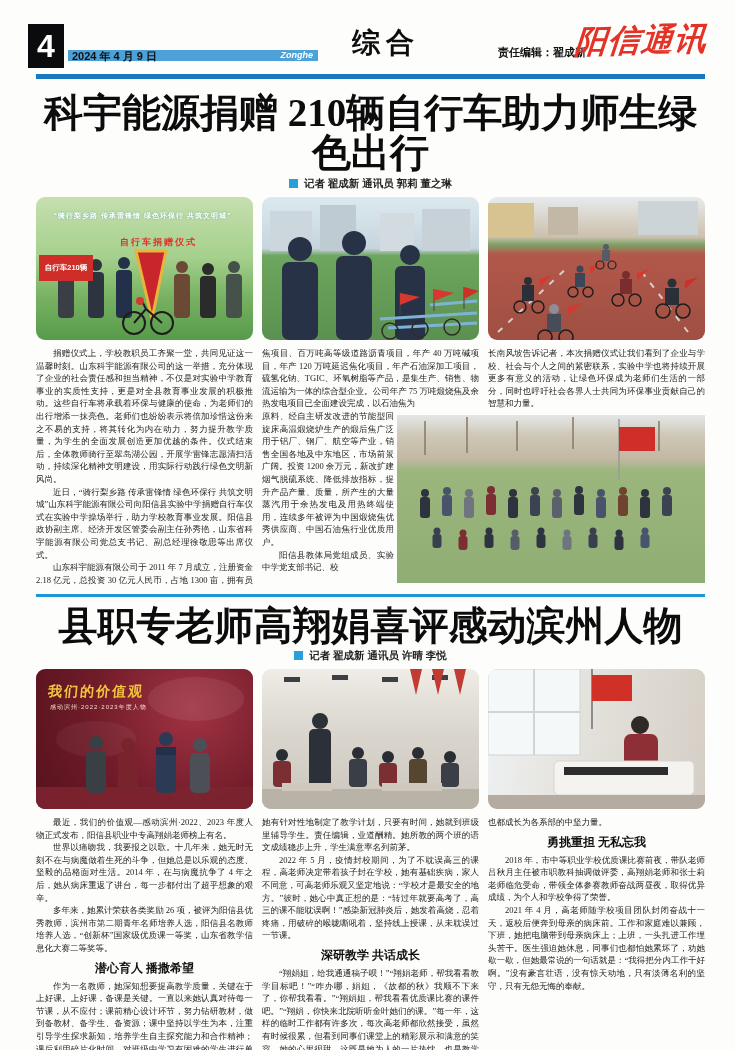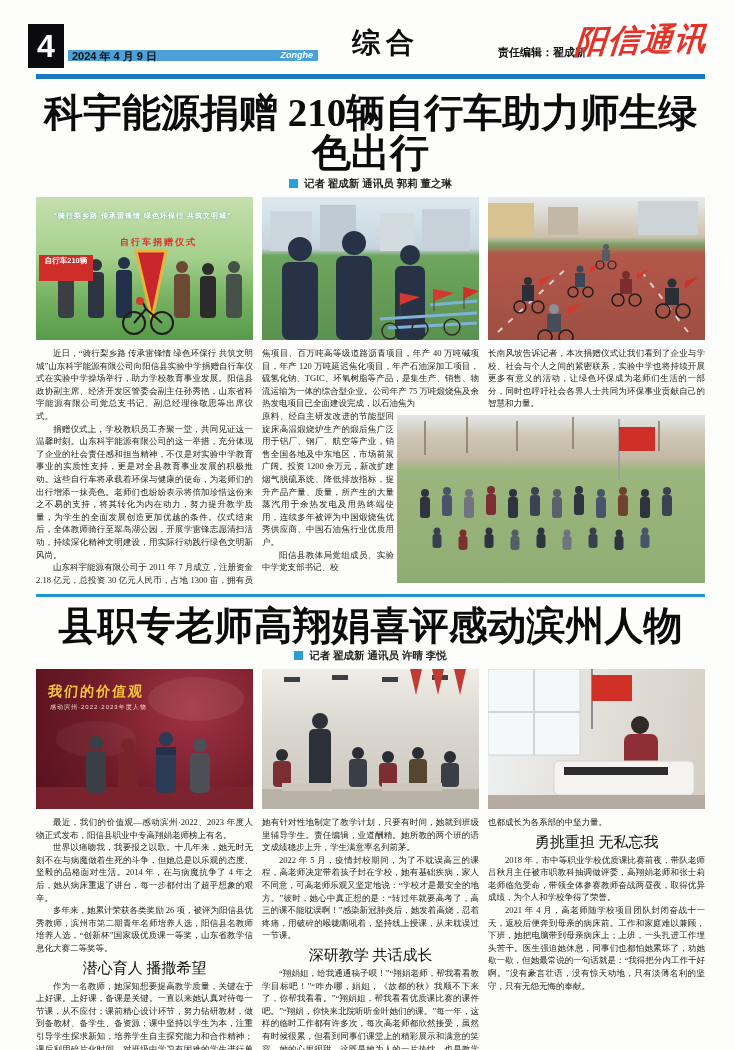--- a/index.html
+++ b/index.html
@@ -17,43 +17,43 @@
   .editor{position:absolute;left:462px;top:27px;font:bold 11px/14px "Liberation Sans","DejaVu Sans",sans-serif;color:#111;}
   .masthead{position:absolute;right:-2px;top:2px;font:bold italic 32px/40px "Liberation Serif","DejaVu Serif",serif;
             color:#e43226;letter-spacing:1px;transform:skewX(-6deg) rotate(-1.5deg);}
   .headrule{height:5px;background:#1878c0;margin-top:2px;}
   
   .headline1{margin:14px 0 2px 0;text-align:center;font-weight:bold;font-size:39px;line-height:40px;letter-spacing:0px;color:#0c0c0c;}
   .headline2{margin:10px 0 2px 0;text-align:center;font-weight:bold;font-size:39px;line-height:38px;color:#0c0c0c;}
   .byline{text-align:center;font:bold 10.5px/16px "Liberation Sans","DejaVu Sans",sans-serif;color:#222;margin-bottom:6px;}
   .bullet{display:inline-block;width:9px;height:9px;background:#2a9fd8;margin-right:6px;vertical-align:-1px;}
   .photorow{display:flex;gap:9px;margin:4px 0 7px 0;}
-  .photorow .ph{flex:1;height:143px;position:relative;overflow:hidden;}
+  .photorow .ph{flex:1;height:143px;position:relative;overflow:hidden;border-radius:9px;}
   .photorow2 .ph{height:140px;}
   .cols{display:flex;gap:9px;}
   .col{flex:1;min-width:0;}
   .bodytxt{font-size:8.5px;line-height:12.6px;text-align:justify;color:#232323;}
   .bodytxt p{margin:0;text-indent:2em;}
   .bodytxt p.cont{text-indent:0;}
-  .subhead{text-align:center;font-weight:normal;font-size:15px;line-height:20px;margin:3px 0 2px 0;color:#111;}
+  .subhead{text-align:center;font-weight:bold;font-size:12px;line-height:20px;margin:3px 0 2px 0;color:#111;}
   .midrule{height:3px;background:#1f97d4;margin:6px 0 2px 0;}
   
   .a1body{position:relative;height:241px;overflow:hidden;margin-bottom:2px;}
   .a1-narrow{width:132px;}
   .groupphoto{position:absolute;right:0;top:68px;width:308px;height:168px;overflow:hidden;}
   
   .a2body{height:244px;overflow:hidden;}
   
   .ph svg{position:absolute;left:0;top:0;width:100%;height:100%;}
   .ph1{background:linear-gradient(180deg,#c6dfae 0%,#a5d08d 42%,#77b261 70%,#579a4b 100%);}
   .ph1-banner{position:absolute;left:4px;top:14px;width:205px;font:bold 7px/10px "Liberation Sans","DejaVu Sans",sans-serif;
               color:#fff;text-align:center;letter-spacing:1px;text-shadow:0 0 2px #5a9;}
   .ph1-sub{position:absolute;left:84px;top:40px;font:bold 9px/11px "Liberation Sans","DejaVu Sans",sans-serif;color:#e0312b;letter-spacing:2px;}
   .ph1-sign{position:absolute;left:3px;top:58px;width:54px;height:26px;background:#cf2d28;color:#fff;
-            font:bold 7.5px/12px "Liberation Sans","DejaVu Sans",sans-serif;text-align:center;box-sizing:border-box;}
+            font:bold 7.5px/12px "Liberation Sans","DejaVu Sans",sans-serif;text-align:center;padding-top:7px;box-sizing:border-box;}
   .ph2{background:linear-gradient(180deg,#dce9ef 0%,#c6d5de 36%,#6da65e 41%,#5b9150 100%);}
   .ph3{background:linear-gradient(180deg,#e6ebee 0%,#d8d2c6 16%,#ccc0ae 28%,#7ea367 33%,#b2584a 40%,#9f4f43 100%);}
   .ph4{background:linear-gradient(180deg,#e4e7e7 0%,#cfc8b7 12%,#c2b8a3 26%,#9cb67d 33%,#8fae73 100%);width:100%;height:100%;position:relative;}
   .ph5{background:radial-gradient(circle at 72% 28%, #a23344 0%, #701b28 55%, #55121d 100%);}
   .ph5-title{position:absolute;left:12px;top:14px;font:bold 14px/18px "Liberation Serif","DejaVu Serif",serif;
              color:#f2c53e;letter-spacing:2px;transform:skewX(-5deg);}
   .ph5-sub{position:absolute;left:14px;top:34px;font:6px/9px "Liberation Sans","DejaVu Sans",sans-serif;color:#f2dfc9;letter-spacing:1px;}
   .ph6{background:linear-gradient(180deg,#f0ede8 0%,#e4e1da 22%,#d9d5cd 48%,#ccc6bd 100%);}
   .ph7{background:linear-gradient(100deg,#eff2f4 0%,#e5e3de 40%,#d5cec5 100%);}
 </style>
@@ -210,22 +210,22 @@
                 <circle cx="124" cy="68" r="4" fill="none" stroke="#222" stroke-width="1.2"></circle>
               </g>
           </g>
         </svg>
       </div>
     </div>
 
     <div class="a1body">
       <div class="cols bodytxt">
         <div class="col">
+          <p>捐赠仪式上，学校教职员工齐聚一堂，共同见证这一温馨时刻。山东科宇能源有限公司的这一举措，充分体现了企业的社会责任感和担当精神，不仅是对实验中学教育事业的实质性支持，更是对全县教育事业发展的积极推动。这些自行车将承载着环保与健康的使命，为老师们的出行增添一抹亮色。老师们也纷纷表示将倍加珍惜这份来之不易的支持，将其转化为内在动力，努力提升教学质量，为学生的全面发展创造更加优越的条件。仪式结束后，全体教师骑行至翠岛湖公园，开展学雷锋志愿清扫活动，持续深化精神文明建设，用实际行动践行绿色文明新风尚。</p>
           <p>近日，“骑行梨乡路 传承雷锋情 绿色环保行 共筑文明城”山东科宇能源有限公司向阳信县实验中学捐赠自行车仪式在实验中学操场举行，助力学校教育事业发展。阳信县政协副主席、经济开发区管委会副主任孙秀艳，山东省科宇能源有限公司党总支书记、副总经理徐敬思等出席仪式。</p>
-          <p>捐赠仪式上，学校教职员工齐聚一堂，共同见证这一温馨时刻。山东科宇能源有限公司的这一举措，充分体现了企业的社会责任感和担当精神，不仅是对实验中学教育事业的实质性支持，更是对全县教育事业发展的积极推动。这些自行车将承载着环保与健康的使命，为老师们的出行增添一抹亮色。老师们也纷纷表示将倍加珍惜这份来之不易的支持，将其转化为内在动力，努力提升教学质量，为学生的全面发展创造更加优越的条件。仪式结束后，全体教师骑行至翠岛湖公园，开展学雷锋志愿清扫活动，持续深化精神文明建设，用实际行动践行绿色文明新风尚。</p>
           <p>山东科宇能源有限公司于 2011 年 7 月成立，注册资金 2.18 亿元，总投资 30 亿元人民币，占地 1300 亩，拥有员工 800 余人。目前公司已建设完成了年产 75 万吨煅烧</p>
         </div>
         <div class="col">
           <p class="cont">焦项目、百万吨高等级道路沥青项目，年产 40 万吨碱项目，年产 120 万吨延迟焦化项目，年产石油深加工项目，硫氢化钠、TGIC、环氧树脂等产品，是集生产、销售、物流运输为一体的综合型企业。公司年产 75 万吨煅烧焦及余热发电项目已全面建设完成，以石油焦为</p>
           <div class="a1-narrow">
             <p class="cont">原料、经自主研发改进的节能型回旋床高温煅烧炉生产的煅后焦广泛用于铝厂、钢厂、航空等产业，销售全国各地及中东地区，市场前景广阔。投资 1200 余万元，新改扩建烟气脱硫系统、降低排放指标，提升产品产量、质量，所产生的大量蒸汽用于余热发电及用热终端使用，连续多年被评为中国煅烧焦优秀供应商、中国石油焦行业优质用户。</p>
             <p>阳信县教体局党组成员、实验中学党支部书记、校</p>
           </div>
         </div>
         <div class="col">

